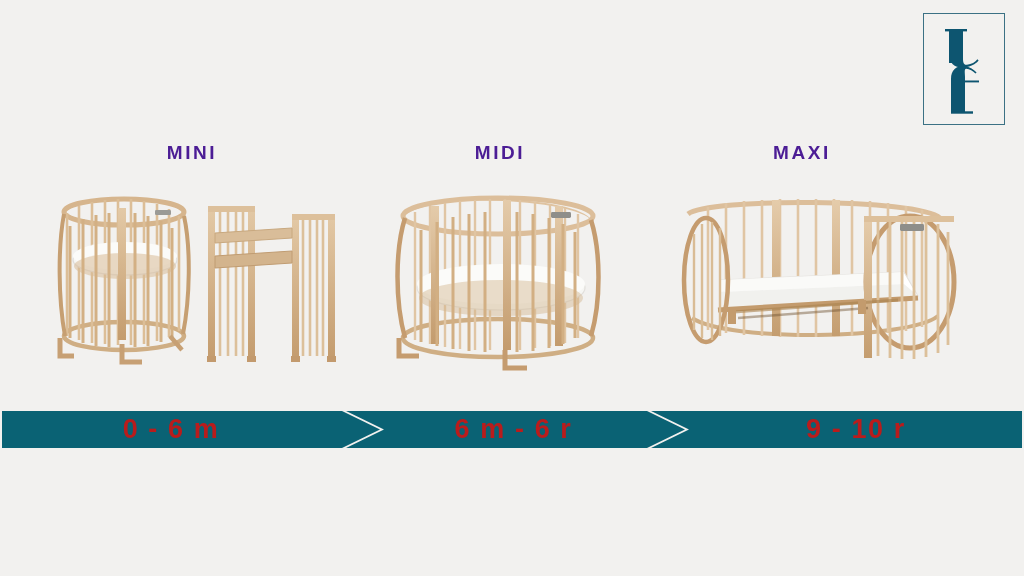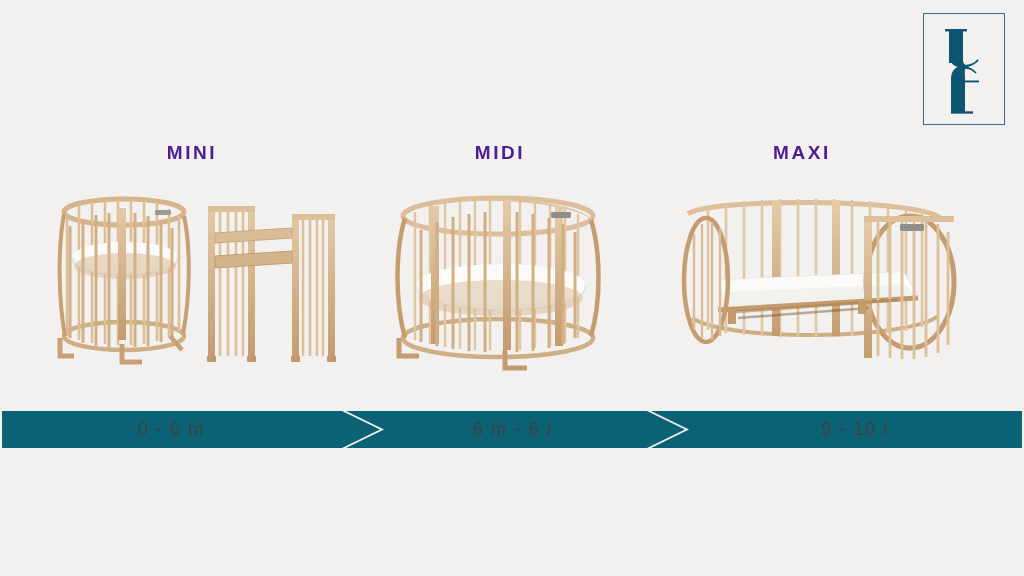--- a/index.html
+++ b/index.html
@@ -46,22 +46,22 @@
   .product svg{ display:block; width:100%; height:100%; }
 
   
   .banner{
     position:absolute; left:2px; top:411px; width:1020px; height:37px;
   }
   .banner svg{ display:block; width:100%; height:100%; }
   .seg-label{
     position:absolute; top:411px; height:37px;
     display:flex; align-items:center; justify-content:center;
-    color:#404040; font-size:18px; letter-spacing:1.6px;
-    font-weight:400; white-space:nowrap;
+    color:#b91c1c; font-size:27px; letter-spacing:1.6px;
+    font-weight:700; white-space:nowrap;
   }
   #s1{ left:2px;   width:338px; }
   #s2{ left:382px; width:263px; }
   #s3{ left:690px; width:332px; }
 </style>
 </head>
 <body>
 
 <div class="logo-box">
   <div class="logo-mono">

